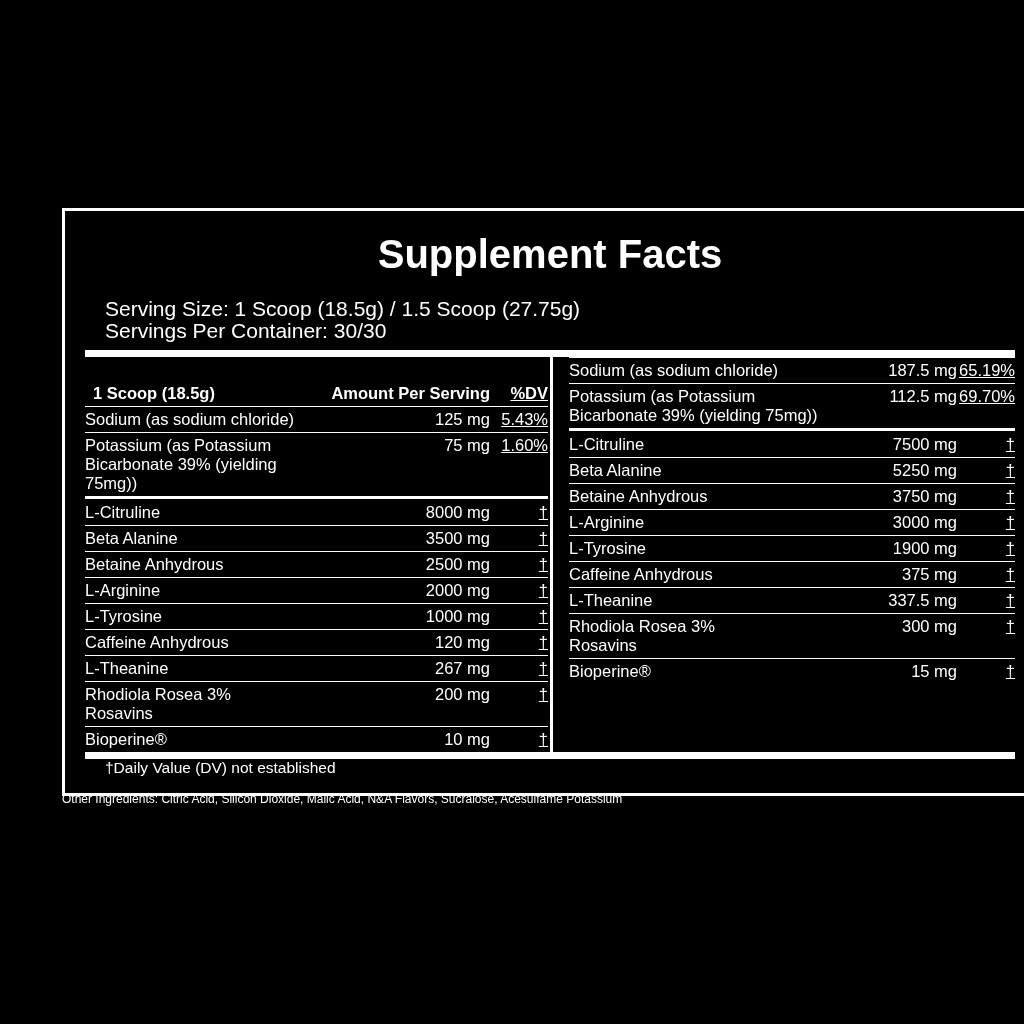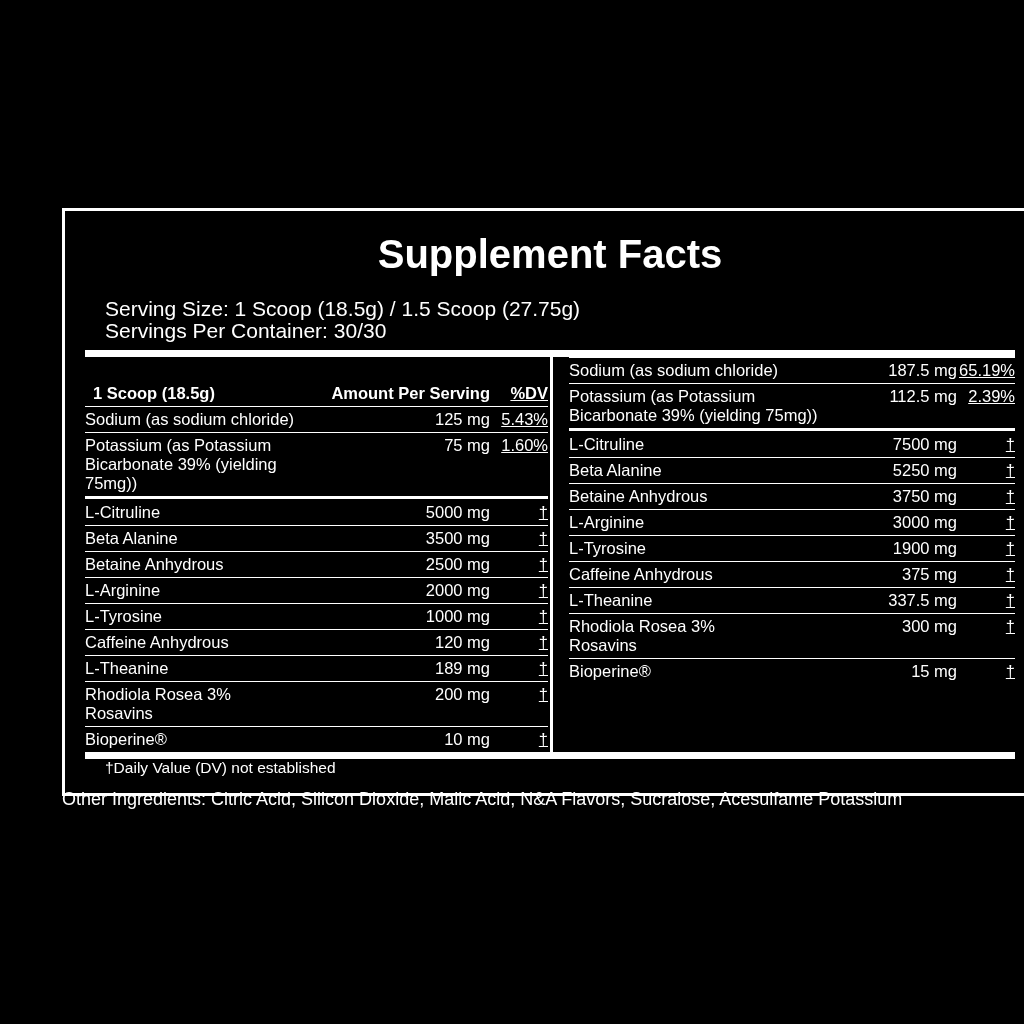--- a/index.html
+++ b/index.html
@@ -114,21 +114,21 @@
   .footnote {
     font-size: 15.5px;
     padding: 0 0 0 20px;
   }
 
   .other-ing {
     position: absolute;
     left: 62px;
     top: 788px;
     width: 920px;
-    font-size: 18px;
+    font-size: 12px;
     line-height: 22px;
   }
 </style>
 </head>
 <body>
 
 <div class="panel">
 
   <div class="title">Supplement Facts</div>
 
@@ -161,21 +161,21 @@
                 <span class="sub">Potassium (as Potassium</span>
                 <span class="sub">Bicarbonate 39% (yielding 75mg))</span>
               </td>
               <td class="amt">75 mg</td>
               <td class="dv">1.60%</td>
             </tr>
             <tr class="group-gap">
               <td class="nm">
                 <span class="sub">L-Citruline</span>
               </td>
-              <td class="amt">5000 mg</td>
+              <td class="amt">8000 mg</td>
               <td class="dv">†</td>
             </tr>
             <tr class="row-line">
               <td class="nm">
                 <span class="sub">Beta Alanine</span>
               </td>
               <td class="amt">3500 mg</td>
               <td class="dv">†</td>
             </tr>
             <tr class="row-line">
@@ -203,21 +203,21 @@
               <td class="nm">
                 <span class="sub">Caffeine Anhydrous</span>
               </td>
               <td class="amt">120 mg</td>
               <td class="dv">†</td>
             </tr>
             <tr class="row-line">
               <td class="nm">
                 <span class="sub">L-Theanine</span>
               </td>
-              <td class="amt">189 mg</td>
+              <td class="amt">267 mg</td>
               <td class="dv">†</td>
             </tr>
             <tr class="row-line">
               <td class="nm">
                 <span class="sub">Rhodiola Rosea 3%</span>
                 <span class="sub">Rosavins</span>
               </td>
               <td class="amt">200 mg</td>
               <td class="dv">†</td>
             </tr>
@@ -241,21 +241,21 @@
               </td>
               <td class="amt">187.5 mg</td>
               <td class="dv">65.19%</td>
             </tr>
             <tr class="row-line">
               <td class="nm">
                 <span class="sub">Potassium (as Potassium</span>
                 <span class="sub">Bicarbonate 39% (yielding 75mg))</span>
               </td>
               <td class="amt">112.5 mg</td>
-              <td class="dv">2.39%</td>
+              <td class="dv">69.70%</td>
             </tr>
             <tr class="group-gap">
               <td class="nm">
                 <span class="sub">L-Citruline</span>
               </td>
               <td class="amt">7500 mg</td>
               <td class="dv">†</td>
             </tr>
             <tr class="row-line">
               <td class="nm">

